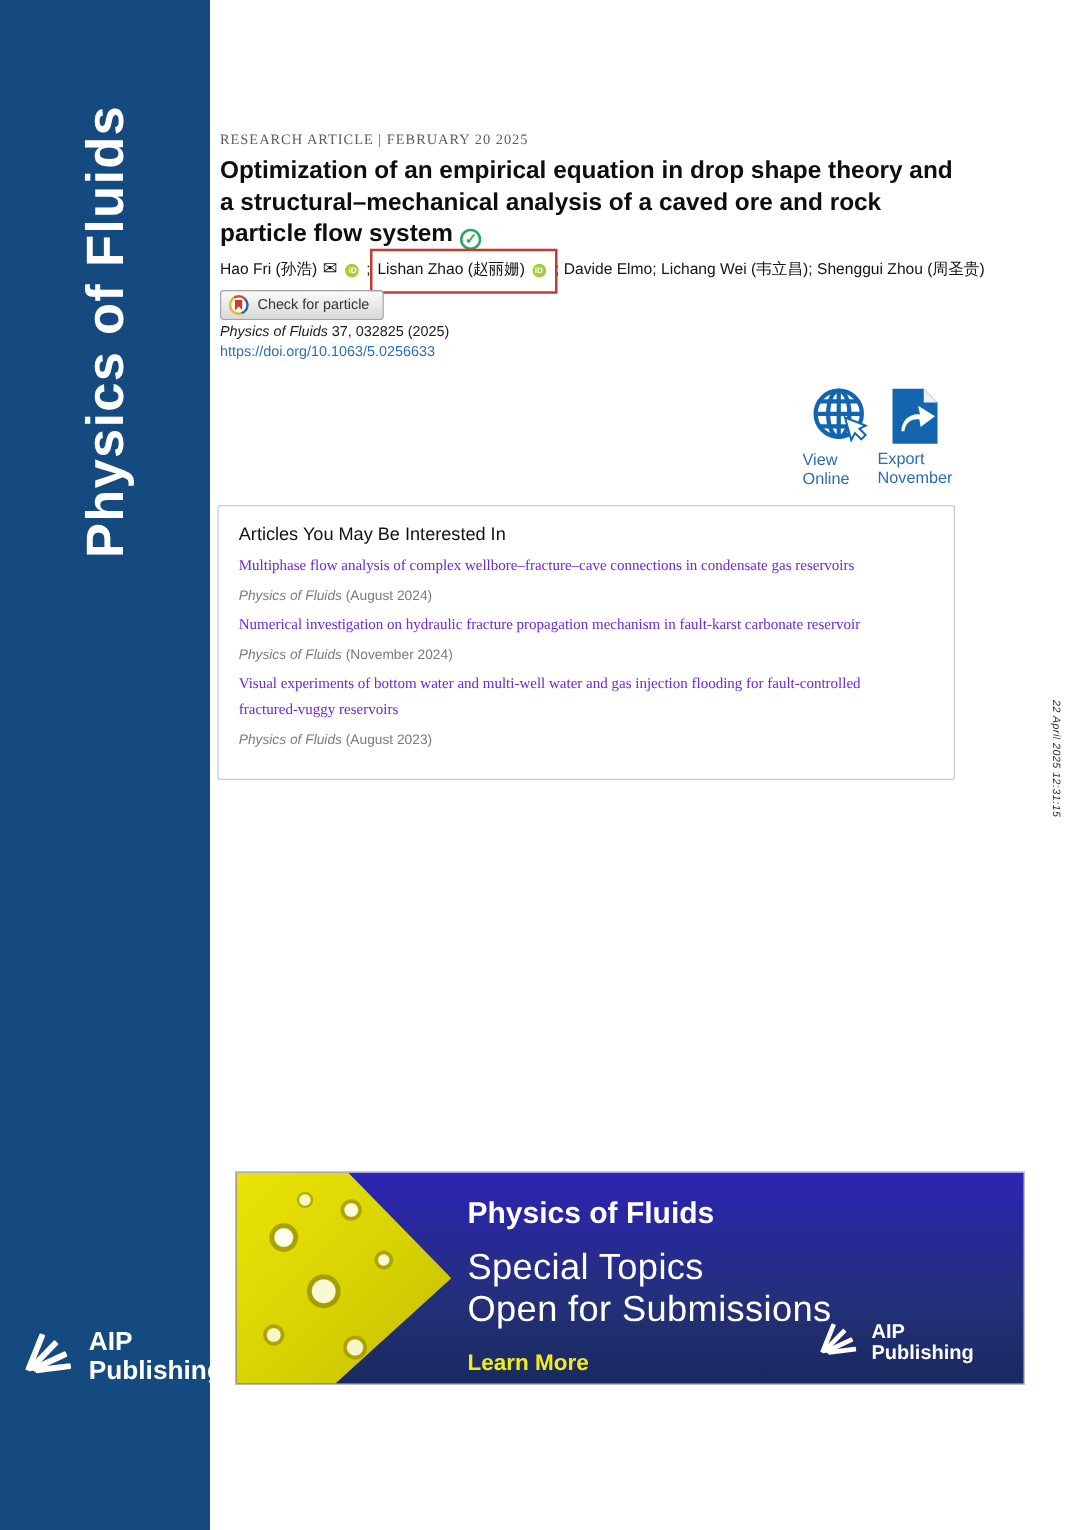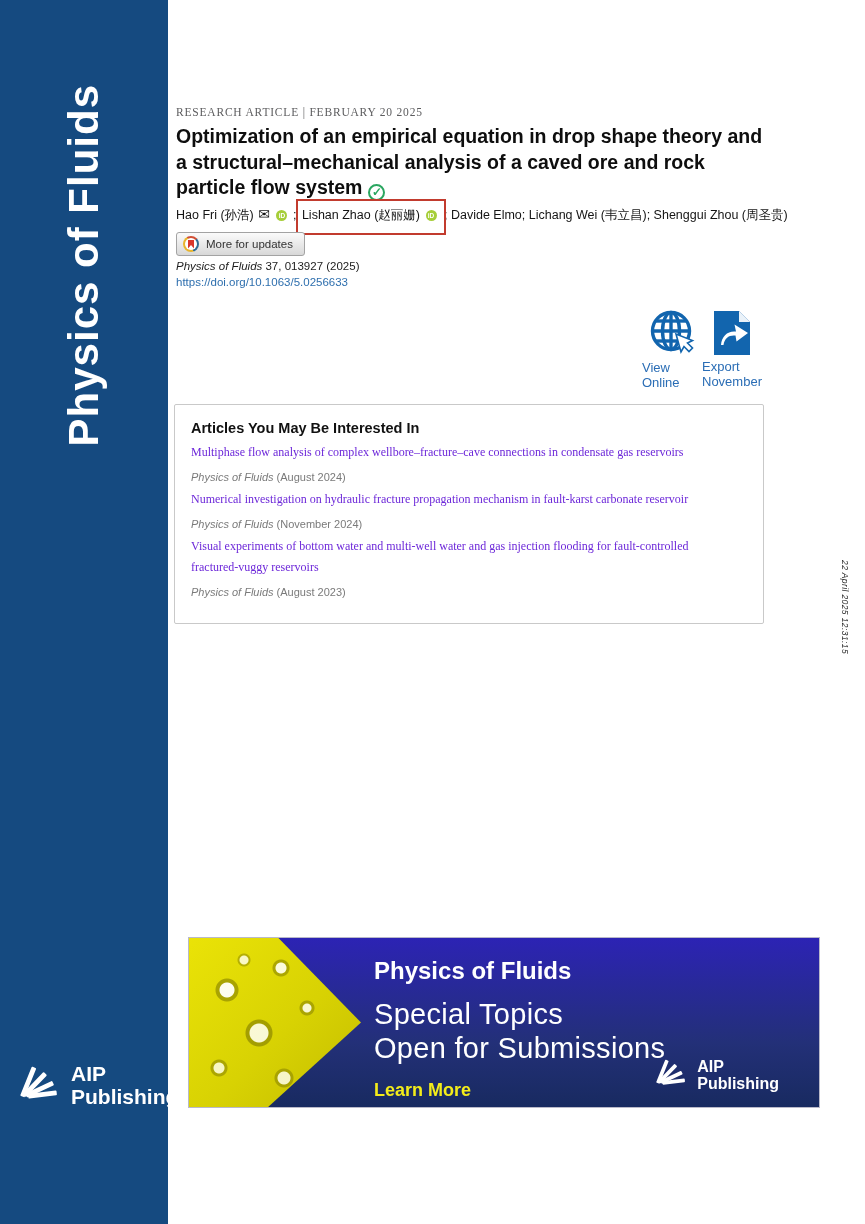--- a/index.html
+++ b/index.html
@@ -32,21 +32,21 @@
   .doi-link { position:absolute; left:176px; top:276px; font-size:11.5px; color:#2e6fae; text-decoration:none; cursor:pointer; }
 
   
   .action { position:absolute; width:60px; text-align:left; color:#2a6db5; font-size:13px; line-height:15px; cursor:pointer; }
   .action-view { left:642px; top:309px; }
   .action-export { left:702px; top:310px; }
   .action svg { display:block; margin:0 auto 3px; }
 
   
   .related-box { position:absolute; left:174px; top:404px; width:590px; height:220px; border:1px solid #c9c9c9; border-radius:2px; background:#fff; padding:15px 16px; }
-  .related-heading { font-size:14.5px; font-weight:700; color:#111; margin-bottom:4px; }
+  .related-heading { font-size:14.5px; font-weight:400; color:#111; margin-bottom:4px; }
   .rel-title { font-size:12px; color:#6d28d9; margin-top:6px; line-height:21px; cursor:pointer;font-family:Liberation Serif, serif; }
   .rel-title.narrow { width:545px; }
   .rel-journal { font-size:11px; color:#7a7a7a; margin-top:8px; }
   .rel-journal i { font-style:italic; }
 
   
   .banner { position:absolute; left:188px; top:937px; width:632px; height:171px; background:linear-gradient(180deg,#2c23b4 0%,#233078 62%,#182a60 100%); border:1px solid #b9b9c9; overflow:hidden; cursor:pointer; }
   .banner-art { position:absolute; left:0; top:0; width:172px; height:169px;
     clip-path:polygon(0 0,52% 0,100% 50%,46% 100%,0 100%);
     background:
@@ -103,24 +103,24 @@
   <span> ; </span>
   <span class="hl"><span class="red-box"></span><span>Lishan Zhao (赵丽姗)</span> <span class="orcid-icon">iD</span></span>
   <span> ; </span>
   <span>Davide Elmo</span><span>; </span>
   <span>Lichang Wei (韦立昌)</span><span>; </span>
   <span>Shenggui Zhou (周圣贵)</span>
 </div>
 
 <button class="check-btn">
   <span class="crossmark"></span>
-  <span>More for updates</span>
+  <span>Check for particle</span>
 </button>
 
-<div class="citation"><i>Physics of Fluids</i><span> 37, 013927 (2025)</span></div>
+<div class="citation"><i>Physics of Fluids</i><span> 37, 032825 (2025)</span></div>
 
 <a class="doi-link">https://doi.org/10.1063/5.0256633</a>
 
 <div class="action action-view">
   <span>
     <svg width="48" height="48" viewBox="0 0 48 48">
       <g stroke="#1265ae" stroke-width="3.4" fill="none">
         <circle cx="23" cy="22" r="18.5"></circle>
         <ellipse cx="23" cy="22" rx="8.5" ry="18.5"></ellipse>
         <path d="M4.5 22 H41.5"></path>

